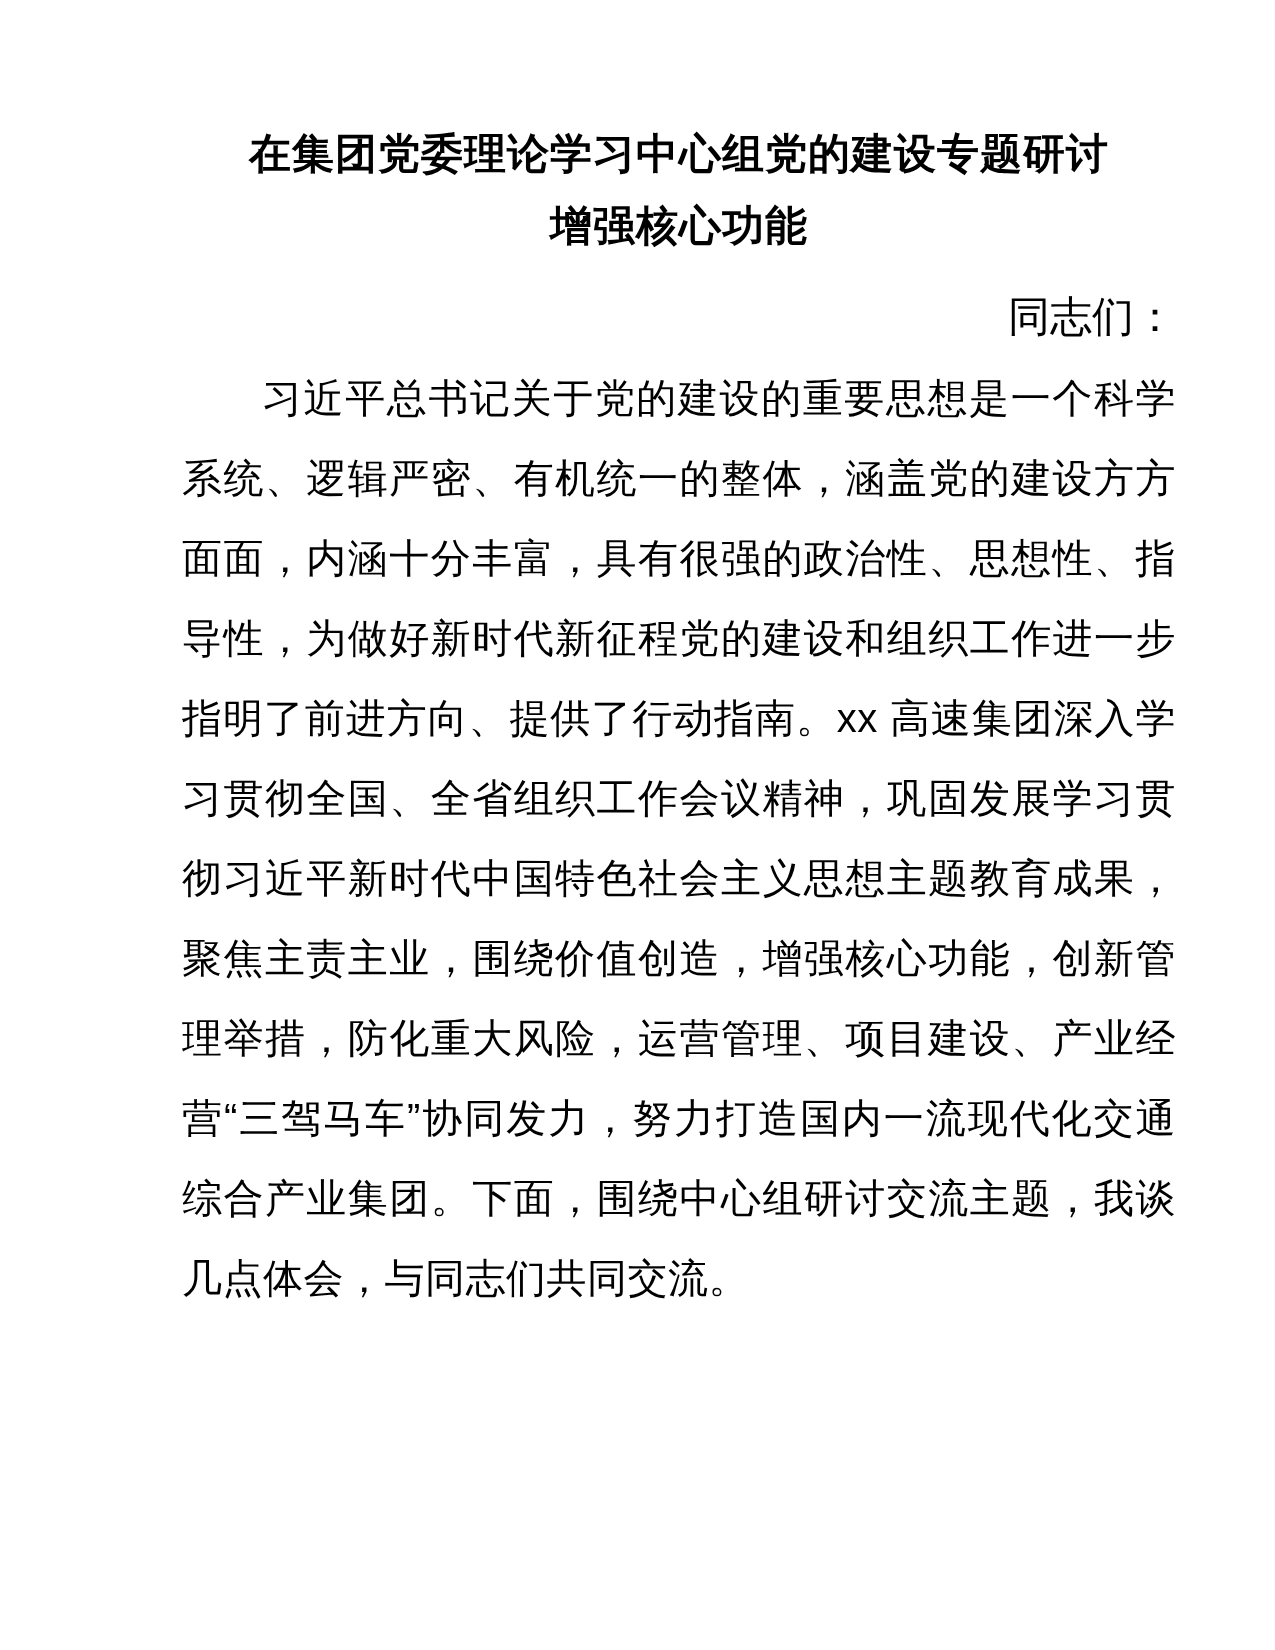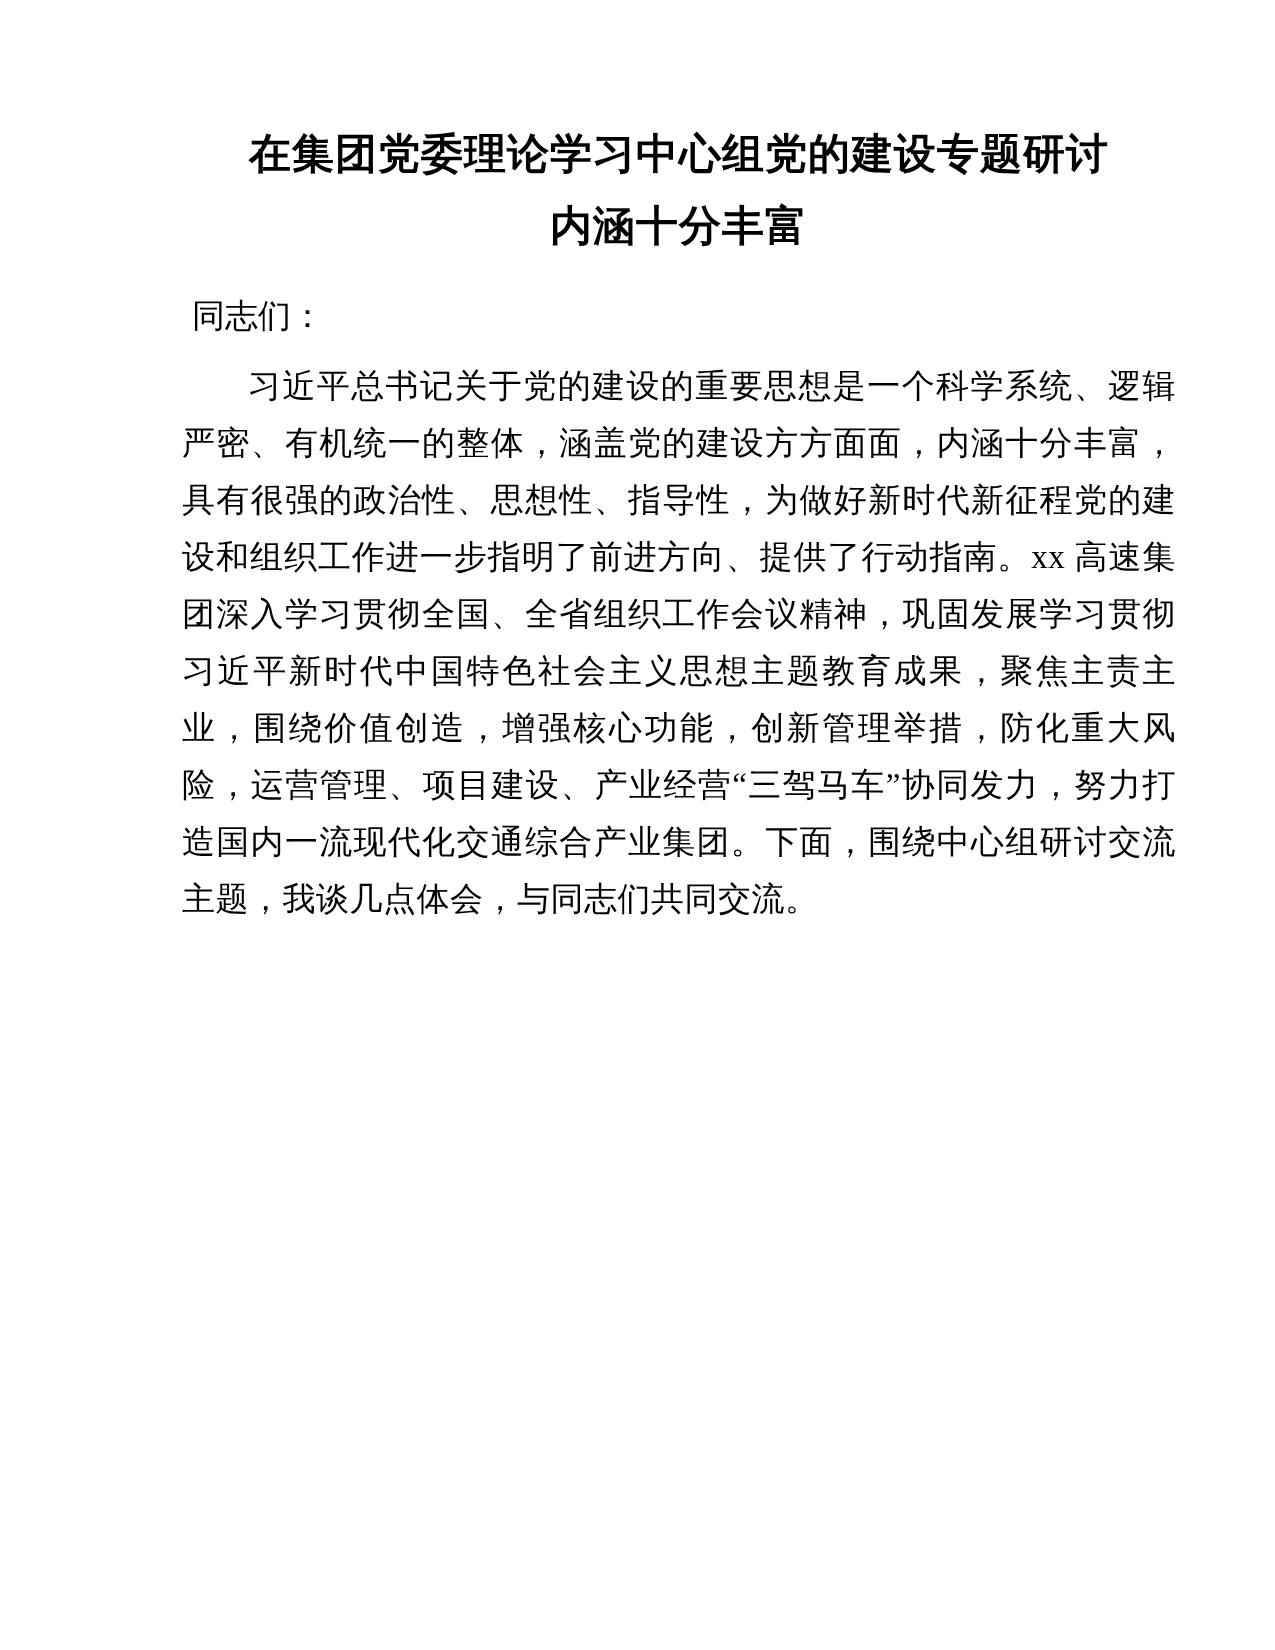--- a/index.html
+++ b/index.html
@@ -9,57 +9,57 @@
   }
   .page {
     position: relative;
     width: 1275px;
     height: 1650px;
     margin: 0 auto;
     background: #ffffff;
     box-sizing: border-box;
     padding: 118px 99px 0 182px;
     color: #000000;
-    font-family: Liberation Serif, serif;
+    font-family: Liberation Sans, sans-serif;
     overflow: hidden;
   }
   .doc-title {
     margin: 0 0 26px 0;
     font-size: 42px;
     font-weight: 700;
     line-height: 72px;
     text-align: center;
     letter-spacing: 1px;
   }
   .title-line {
     display: block;
   }
   .salutation {
-    margin: 10px;
-    font-size: 33px;
+    margin: 0;
+    font-size: 42px;
     line-height: 57px;
-    text-align: left;
+    text-align: right;
   }
   .body-para {
     margin: 13px 0 0 0;
-    font-size: 33px;
-    line-height: 57px;
+    font-size: 40px;
+    line-height: 80px;
     text-align: justify;
     text-indent: 2em;
     letter-spacing: 0.5px;
   }
 </style>
 </head>
 <body>
 
 <div class="page">
 
   <h1 class="doc-title">
     <span class="title-line">在集团党委理论学习中心组党的建设专题研讨</span>
-    <span class="title-line">内涵十分丰富</span>
+    <span class="title-line">增强核心功能</span>
   </h1>
 
   <p class="salutation">同志们：</p>
 
   <p class="body-para">习近平总书记关于党的建设的重要思想是一个科学系统、逻辑严密、有机统一的整体，涵盖党的建设方方面面，内涵十分丰富，具有很强的政治性、思想性、指导性，为做好新时代新征程党的建设和组织工作进一步指明了前进方向、提供了行动指南。xx 高速集团深入学习贯彻全国、全省组织工作会议精神，巩固发展学习贯彻习近平新时代中国特色社会主义思想主题教育成果，聚焦主责主业，围绕价值创造，增强核心功能，创新管理举措，防化重大风险，运营管理、项目建设、产业经营“三驾马车”协同发力，努力打造国内一流现代化交通综合产业集团。下面，围绕中心组研讨交流主题，我谈几点体会，与同志们共同交流。</p>
 
 
 </div>
 
 </body></html>

